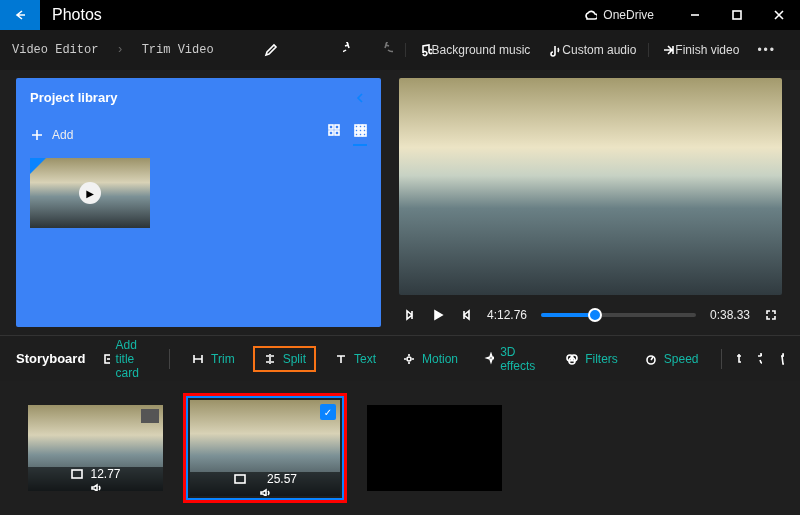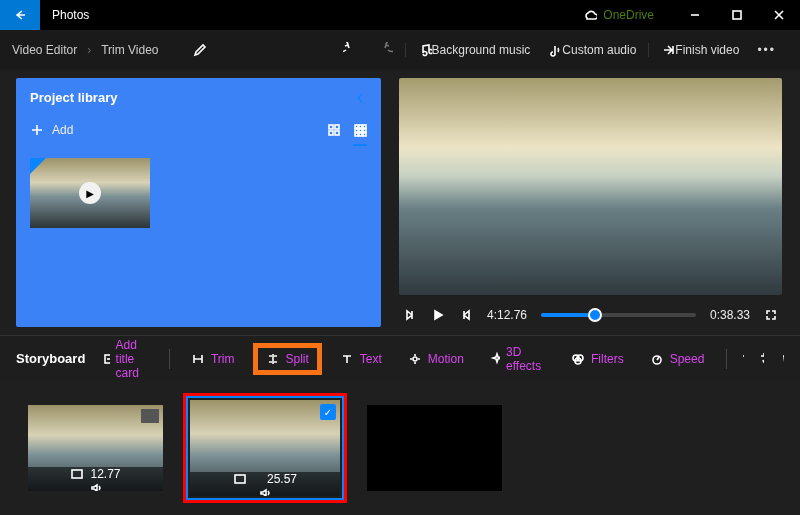--- a/index.html
+++ b/index.html
@@ -1,52 +1,52 @@
 <!DOCTYPE html>
 <html><head>
 <meta charset="utf-8">
 <style>
   * { box-sizing: border-box; margin: 0; padding: 0; }
   html, body { width: 800px; height: 515px; overflow: hidden; background: #1f1f1f; font-family: "Segoe UI", sans-serif; color: #fff; font-size: 12px; }
   .titlebar { height: 30px; background: #000; display: flex; align-items: center; }
   .titlebar .back { width: 40px; height: 30px; background: #0078d4; display: flex; align-items: center; justify-content: center; }
-  .titlebar .appname { padding-left: 12px; font-size: 12px; }
+  .titlebar .appname { padding-left: 12px; font-size: 16px; }
   .titlebar .spacer { flex: 1; }
-  .cloud-status { display: flex; align-items: center; gap: 6px; padding-right: 20px; color: #4d7c0f; }
+  .cloud-status { display: flex; align-items: center; gap: 6px; padding-right: 20px; color: #e5e5e5; }
   .wincontrols { display: flex; }
   .wincontrols div { width: 42px; height: 30px; display: flex; align-items: center; justify-content: center; color: #fff; }
   .toolbar { height: 40px; background: #1a1a1a; display: flex; align-items: center; padding: 0 12px; }
-  .breadcrumb { display: flex; align-items: flex-end; gap: 10px; color: #ccc; }
+  .breadcrumb { display: flex; align-items: flex-end; gap: 18px; color: #ccc; font-family: Liberation Mono, monospace; }
   .breadcrumb .sep { color: #666; }
   .toolbar .spacer { flex: 1; }
   .tool-group { display: flex; align-items: center; gap: 18px; color: #ddd; padding: 0 12px; }
   .tool-group.sep { border-left: 1px solid #333; }
   .tool-btn { display: flex; align-items: center; cursor: pointer; }
   .main { display: flex; height: 265px; }
   .library { width: 365px; background: #3b82f6; margin: 8px 0 8px 16px; padding: 12px 14px; border-radius: 2px; position: relative; }
   .library-head { display: flex; align-items: center; justify-content: space-between; margin-bottom: 18px; }
   .library-head h3 { font-size: 13px; font-weight: 600; }
-  .lib-controls { display: flex; align-items: flex-start; gap: 16px; margin-bottom: 10px; }
+  .lib-controls { display: flex; align-items: center; gap: 16px; margin-bottom: 10px; }
   .lib-add { display: flex; align-items: center; gap: 8px; color: #eee; }
   .view-switch { display: flex; gap: 12px; }
   .view-switch .opt { padding-bottom: 4px; }
   .view-switch .opt.active { border-bottom: 2px solid #0a84ff; }
   .thumb { width: 120px; height: 70px; background: linear-gradient(180deg,#9b9268 0%,#d8d2b6 35%,#7c9196 55%,#2c3438 100%); position: relative; margin-top: 12px; }
   .thumb .corner { position:absolute; top:0; left:0; width:0; height:0; border-top:16px solid #0a84ff; border-right:16px solid transparent; }
   .thumb .play { position:absolute; top:50%; left:50%; transform:translate(-50%,-50%); width:22px; height:22px; border-radius:50%; background:#f2f2f2; display:flex; align-items:center; justify-content:center; color:#000; font-size:10px; }
   .preview-wrap { flex:1; display:flex; flex-direction:column; padding: 8px 18px 0 18px; }
   .preview { flex:1; background: linear-gradient(180deg,#a39a6d 0%,#ece4c5 32%,#c7d2c4 45%,#6a8085 60%,#303a3f 100%); border-radius:2px; }
   .player-bar { height:40px; display:flex; align-items:center; gap:14px; color:#eee; padding: 0 4px; font-size:12px;}
   .player-bar .seek { flex:1; height:4px; background:#444; position:relative; border-radius:2px; }
   .player-bar .seek .fill { position:absolute; left:0; top:0; height:100%; width:35%; background:#0a84ff; border-radius:2px; }
   .player-bar .seek .knob { position:absolute; top:50%; left:35%; transform:translate(-50%,-50%); width:14px; height:14px; border-radius:50%; background:#0a84ff; border:2px solid #fff; }
   .story-toolbar { height: 46px; background:#1e1e1e; display:flex; align-items:center; padding:0 16px; gap:10px; border-top:1px solid #333;}
   .story-toolbar h3 { font-size:13px; font-weight:600; }
-  .story-btn { display:flex; align-items:center; gap:6px; color:#d946ef; padding:4px 8px; font-size:12px;}
-  .story-btn.hl { border:5px solid #f97316; }
+  .story-btn { display:flex; align-items:center; gap:6px; color:#14b8a6; padding:4px 8px; font-size:12px;}
+  .story-btn.hl { border:2px solid #f97316; }
   .story-sep { width:1px; height:20px; background:#444; margin:0 4px; }
   .storyboard { height:134px; background:#1f1f1f; display:flex; align-items:center; padding:0 28px; gap:20px; }
   .clip { width:135px; height:86px; background: linear-gradient(180deg,#9b9268 0%,#d8d2b6 35%,#7c9196 58%,#2c3438 100%); position:relative; }
   .clip.big { width:150px; height:96px; }
   .clip.blank { background:#000; }
   .clip .overlay { position:absolute; bottom:0; left:0; right:0; height:24px; background:rgba(0,0,0,.55); display:flex; align-items:center; justify-content:space-between; padding:0 8px; color:#fff; font-size:12px;flex-direction:column;}
   .clip .chip { position:absolute; top:4px; right:4px; width:18px; height:14px; background:#555; }
   .clip .check { position:absolute; top:4px; right:4px; width:16px; height:16px; background:#0a84ff; color:#fff; display:flex; align-items:center; justify-content:center; border-radius:2px; font-size:10px;}
   .clip-wrap.hl { padding:4px; border:3px solid #ff0000; }
   .clip-wrap.hl .clip { outline:2px solid #0a84ff; outline-offset:2px; }

